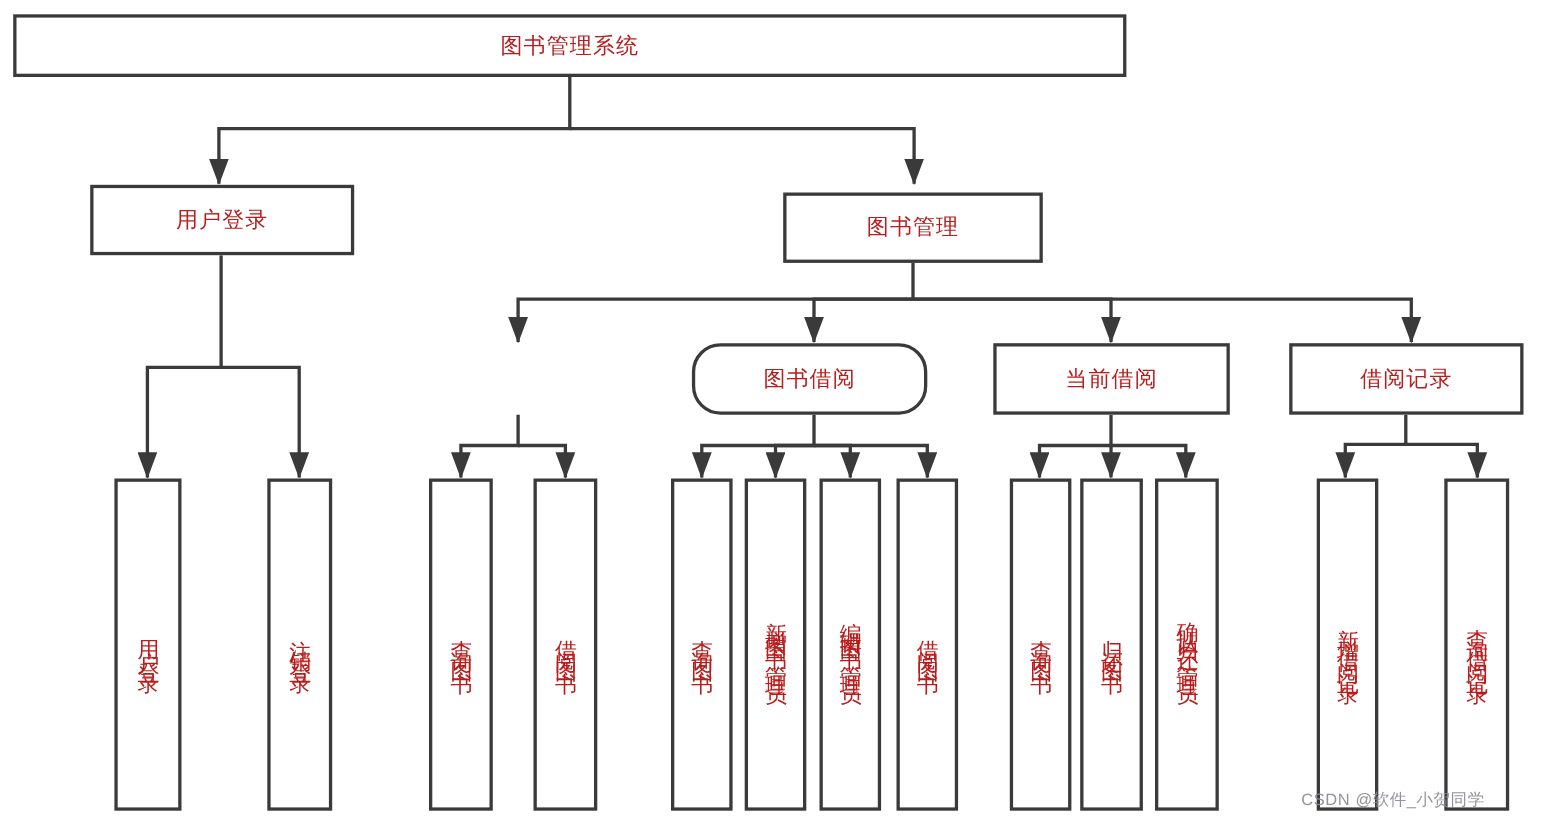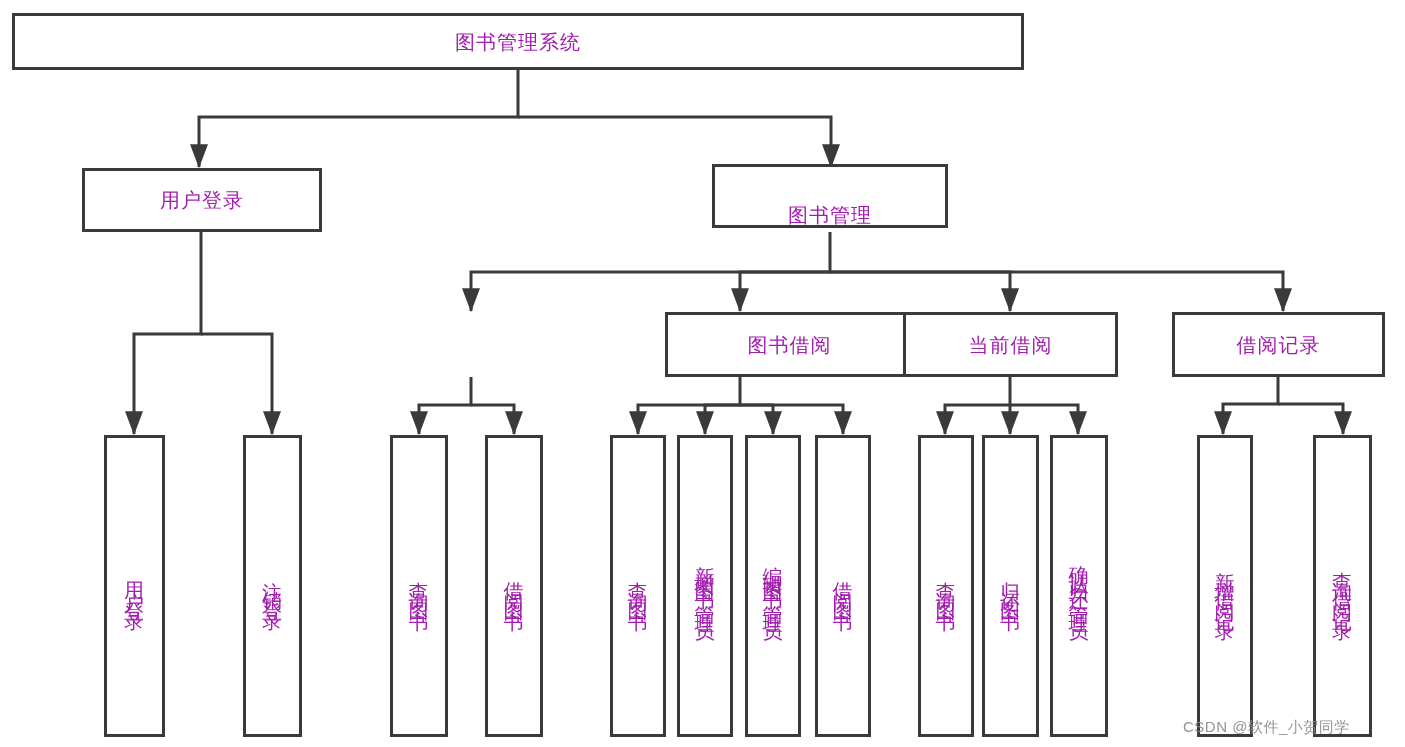--- a/index.html
+++ b/index.html
@@ -12,21 +12,21 @@
   }
   #connectors{position:absolute;left:0;top:0;width:1405px;height:747px;}
   .node{
     position:absolute;
     box-sizing:border-box;
     background:#ffffff;
     border:3px solid #3a3a3a;
     display:flex;
     align-items:center;
     justify-content:center;
-    color:#a21caf;
+    color:#b91c1c;
     font-size:20px;
     text-align:center;
     line-height:1;
   }
   .node .htext{
     white-space:nowrap;
     letter-spacing:1px;
   }
   .node .vtext{
     writing-mode:vertical-rl;
@@ -87,25 +87,25 @@
     </g>
   </svg>
 
   <div class="node" style="left:12px;top:13px;width:1012px;height:57px;">
     <span class="htext">图书管理系统</span>
   </div>
 
   <div class="node" style="left:82px;top:168px;width:240px;height:64px;">
     <span class="htext">用户登录</span>
   </div>
-  <div class="node" style="left:712px;top:164px;width:236px;height:64px;align-items:flex-end;">
+  <div class="node" style="left:712px;top:175px;width:236px;height:64px;">
     <span class="htext">图书管理</span>
   </div>
 
-  <div class="node" style="left:665px;top:312px;width:249px;height:65px;">
+  <div class="node" style="left:629px;top:312px;width:214px;height:65px;border-radius:26px;">
     <span class="htext">图书借阅</span>
   </div>
   <div class="node" style="left:1172px;top:312px;width:213px;height:65px;">
     <span class="htext">借阅记录</span>
   </div>
   <div class="node" style="left:903px;top:312px;width:215px;height:65px;">
     <span class="htext">当前借阅</span>
   </div>
 
   <div class="node" style="left:104px;top:435px;width:61px;height:302px;">

